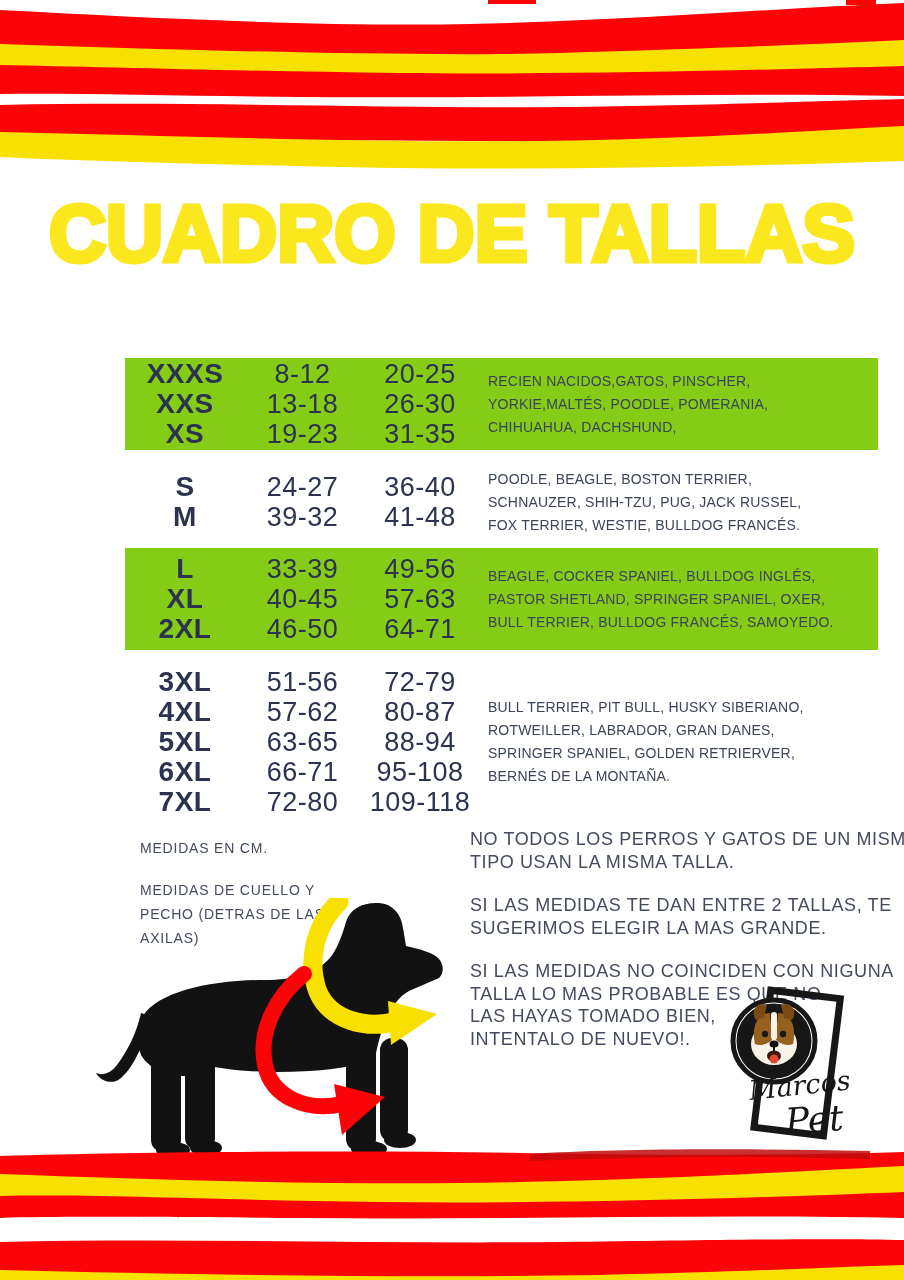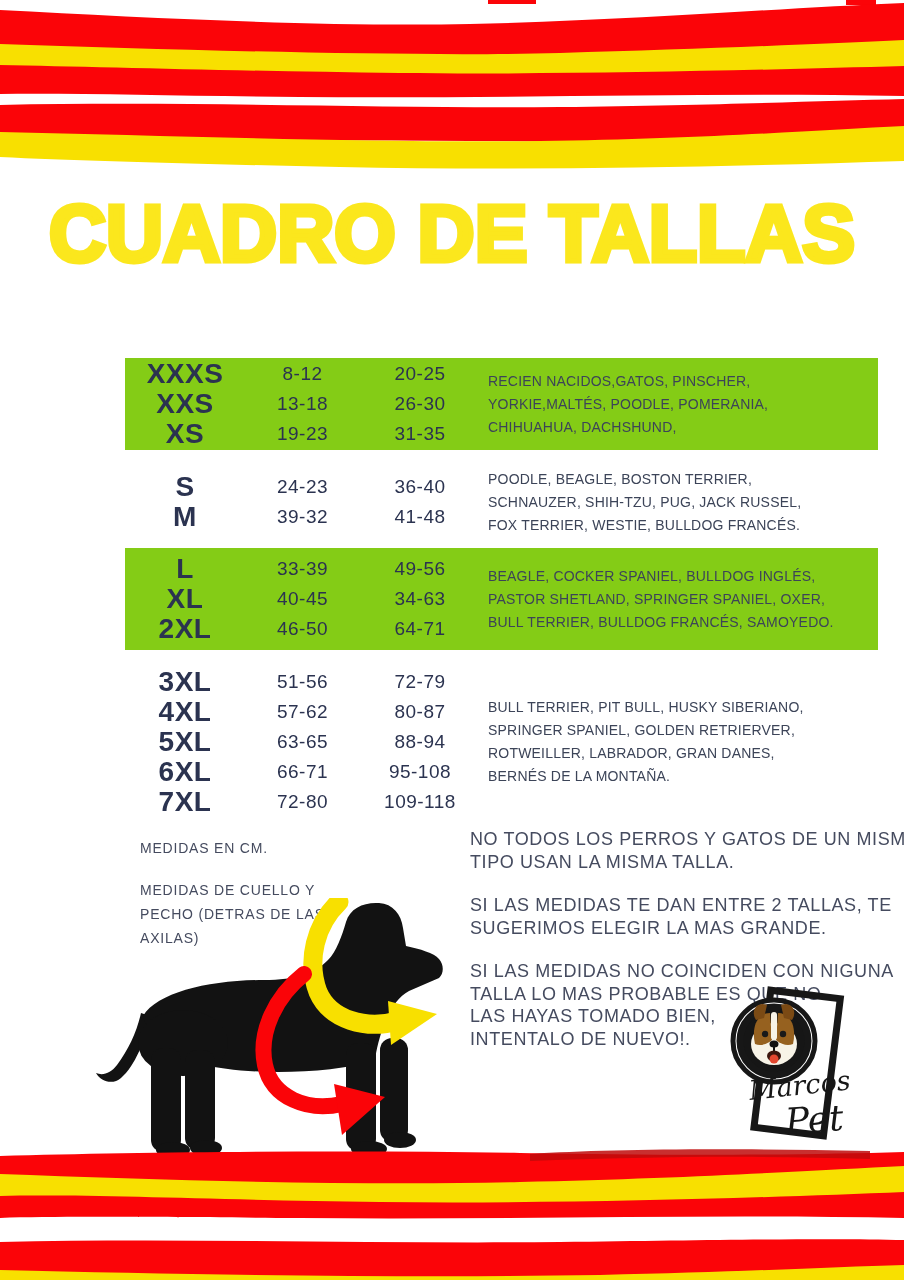--- a/index.html
+++ b/index.html
@@ -25,21 +25,21 @@
   .group{
     left:125px;width:753px;display:flex;align-items:stretch;
   }
   .group.pink{background:#84cc16;}
   .sizes{
     display:grid;grid-template-columns:120px 115px 120px;
     align-content:center;
   }
   .sizes > div{
     height:30px;line-height:30px;text-align:center;color:#2b3350;
-    font-size:19px;letter-spacing:0.5px;white-space:nowrap;
+    font-size:27px;letter-spacing:0.5px;white-space:nowrap;
   }
   .sizes > .sz{font-weight:bold;font-size:28px;}
   .raza{
     flex:1;display:flex;flex-direction:column;justify-content:center;
     padding-left:8px;
   }
   .raza > div{
     font-size:14px;line-height:23px;color:#3c4458;letter-spacing:0.2px;white-space:nowrap;
   }
   
@@ -89,41 +89,41 @@
     <div class="raza">
       <div>RECIEN NACIDOS,GATOS, PINSCHER,</div>
       <div>YORKIE,MALTÉS, POODLE, POMERANIA,</div>
       <div>CHIHUAHUA, DACHSHUND,</div>
     </div>
   </div>
 
   <div class="abs group" style="top:460px;height:84px;">
     <div class="sizes">
       <div class="sz">S</div>
-      <div>24-23</div>
+      <div>24-27</div>
       <div>36-40</div>
       <div class="sz">M</div>
       <div>39-32</div>
       <div>41-48</div>
     </div>
     <div class="raza">
       <div>POODLE, BEAGLE, BOSTON TERRIER,</div>
       <div>SCHNAUZER, SHIH-TZU, PUG, JACK RUSSEL,</div>
       <div>FOX TERRIER, WESTIE, BULLDOG FRANCÉS.</div>
     </div>
   </div>
 
   <div class="abs group pink" style="top:548px;height:102px;">
     <div class="sizes">
       <div class="sz">L</div>
       <div>33-39</div>
       <div>49-56</div>
       <div class="sz">XL</div>
       <div>40-45</div>
-      <div>34-63</div>
+      <div>57-63</div>
       <div class="sz">2XL</div>
       <div>46-50</div>
       <div>64-71</div>
     </div>
     <div class="raza">
       <div>BEAGLE, COCKER SPANIEL, BULLDOG INGLÉS,</div>
       <div>PASTOR SHETLAND, SPRINGER SPANIEL, OXER,</div>
       <div>BULL TERRIER, BULLDOG FRANCÉS, SAMOYEDO.</div>
     </div>
   </div>
@@ -141,22 +141,22 @@
       <div>88-94</div>
       <div class="sz">6XL</div>
       <div>66-71</div>
       <div>95-108</div>
       <div class="sz">7XL</div>
       <div>72-80</div>
       <div>109-118</div>
     </div>
     <div class="raza">
       <div>BULL TERRIER, PIT BULL, HUSKY SIBERIANO,</div>
+      <div>ROTWEILLER, LABRADOR, GRAN DANES,</div>
       <div>SPRINGER SPANIEL, GOLDEN RETRIERVER,</div>
-      <div>ROTWEILLER, LABRADOR, GRAN DANES,</div>
       <div>BERNÉS DE LA MONTAÑA.</div>
     </div>
   </div>
 
   <div class="abs note note-small" style="top:836px;left:140px;">MEDIDAS EN CM.</div>
   <div class="abs note note-small" style="top:878px;left:140px;">
     <div>MEDIDAS DE CUELLO Y</div>
     <div>PECHO (DETRAS DE LAS</div>
     <div>AXILAS)</div>
   </div>

